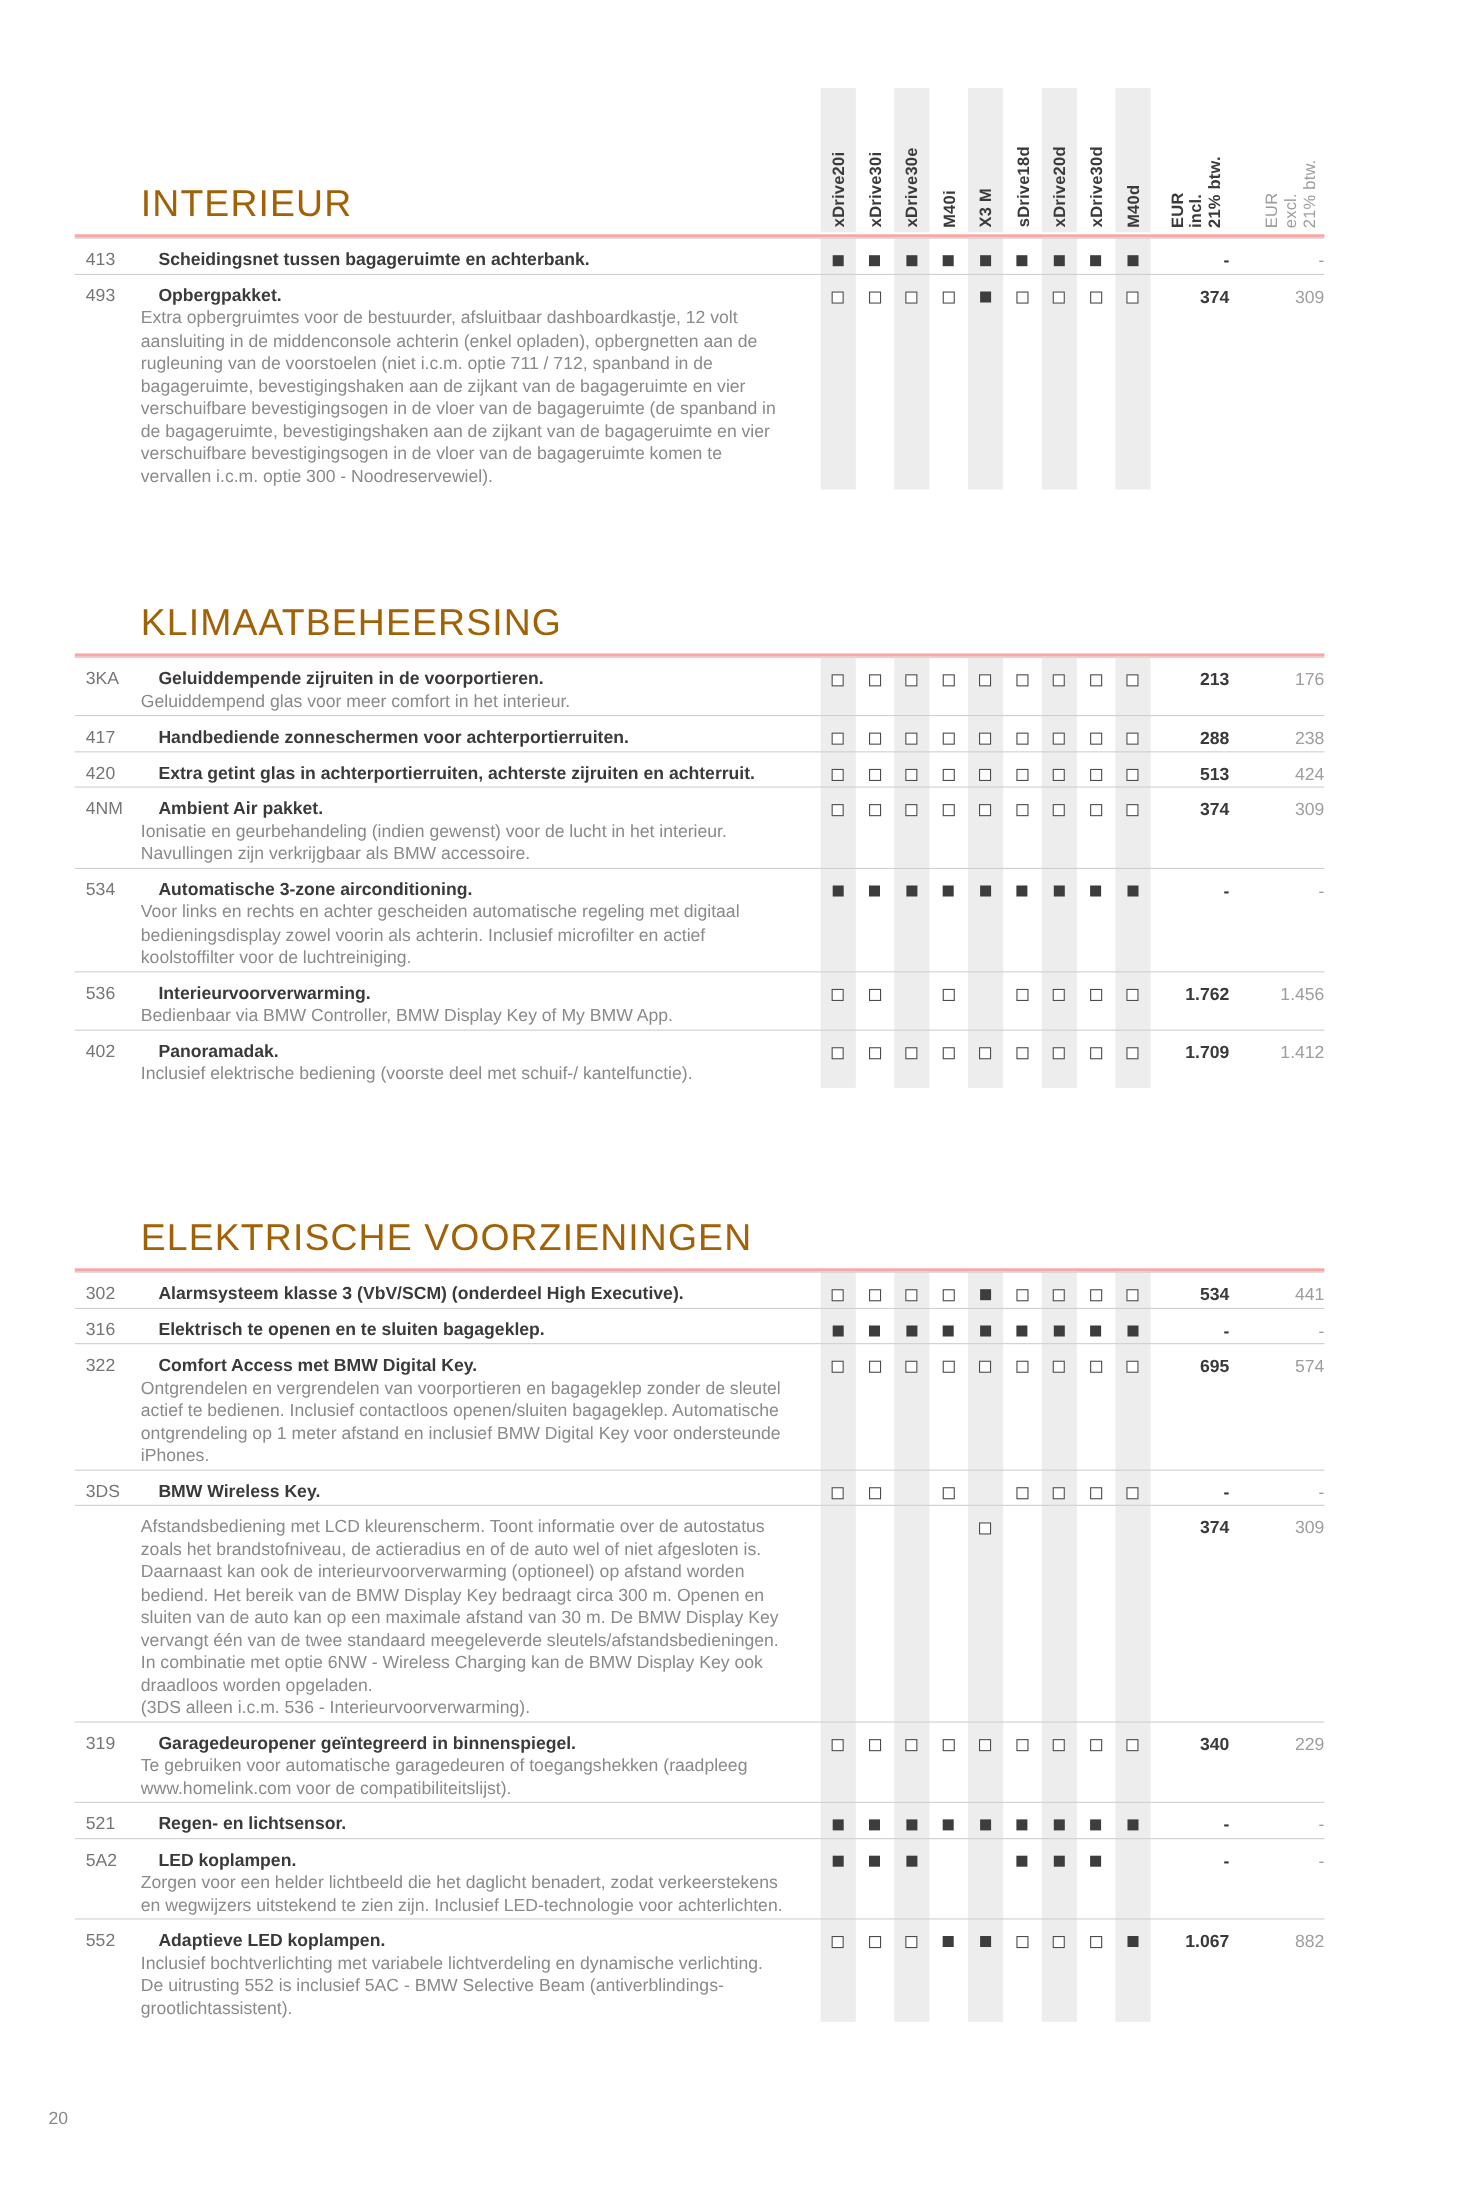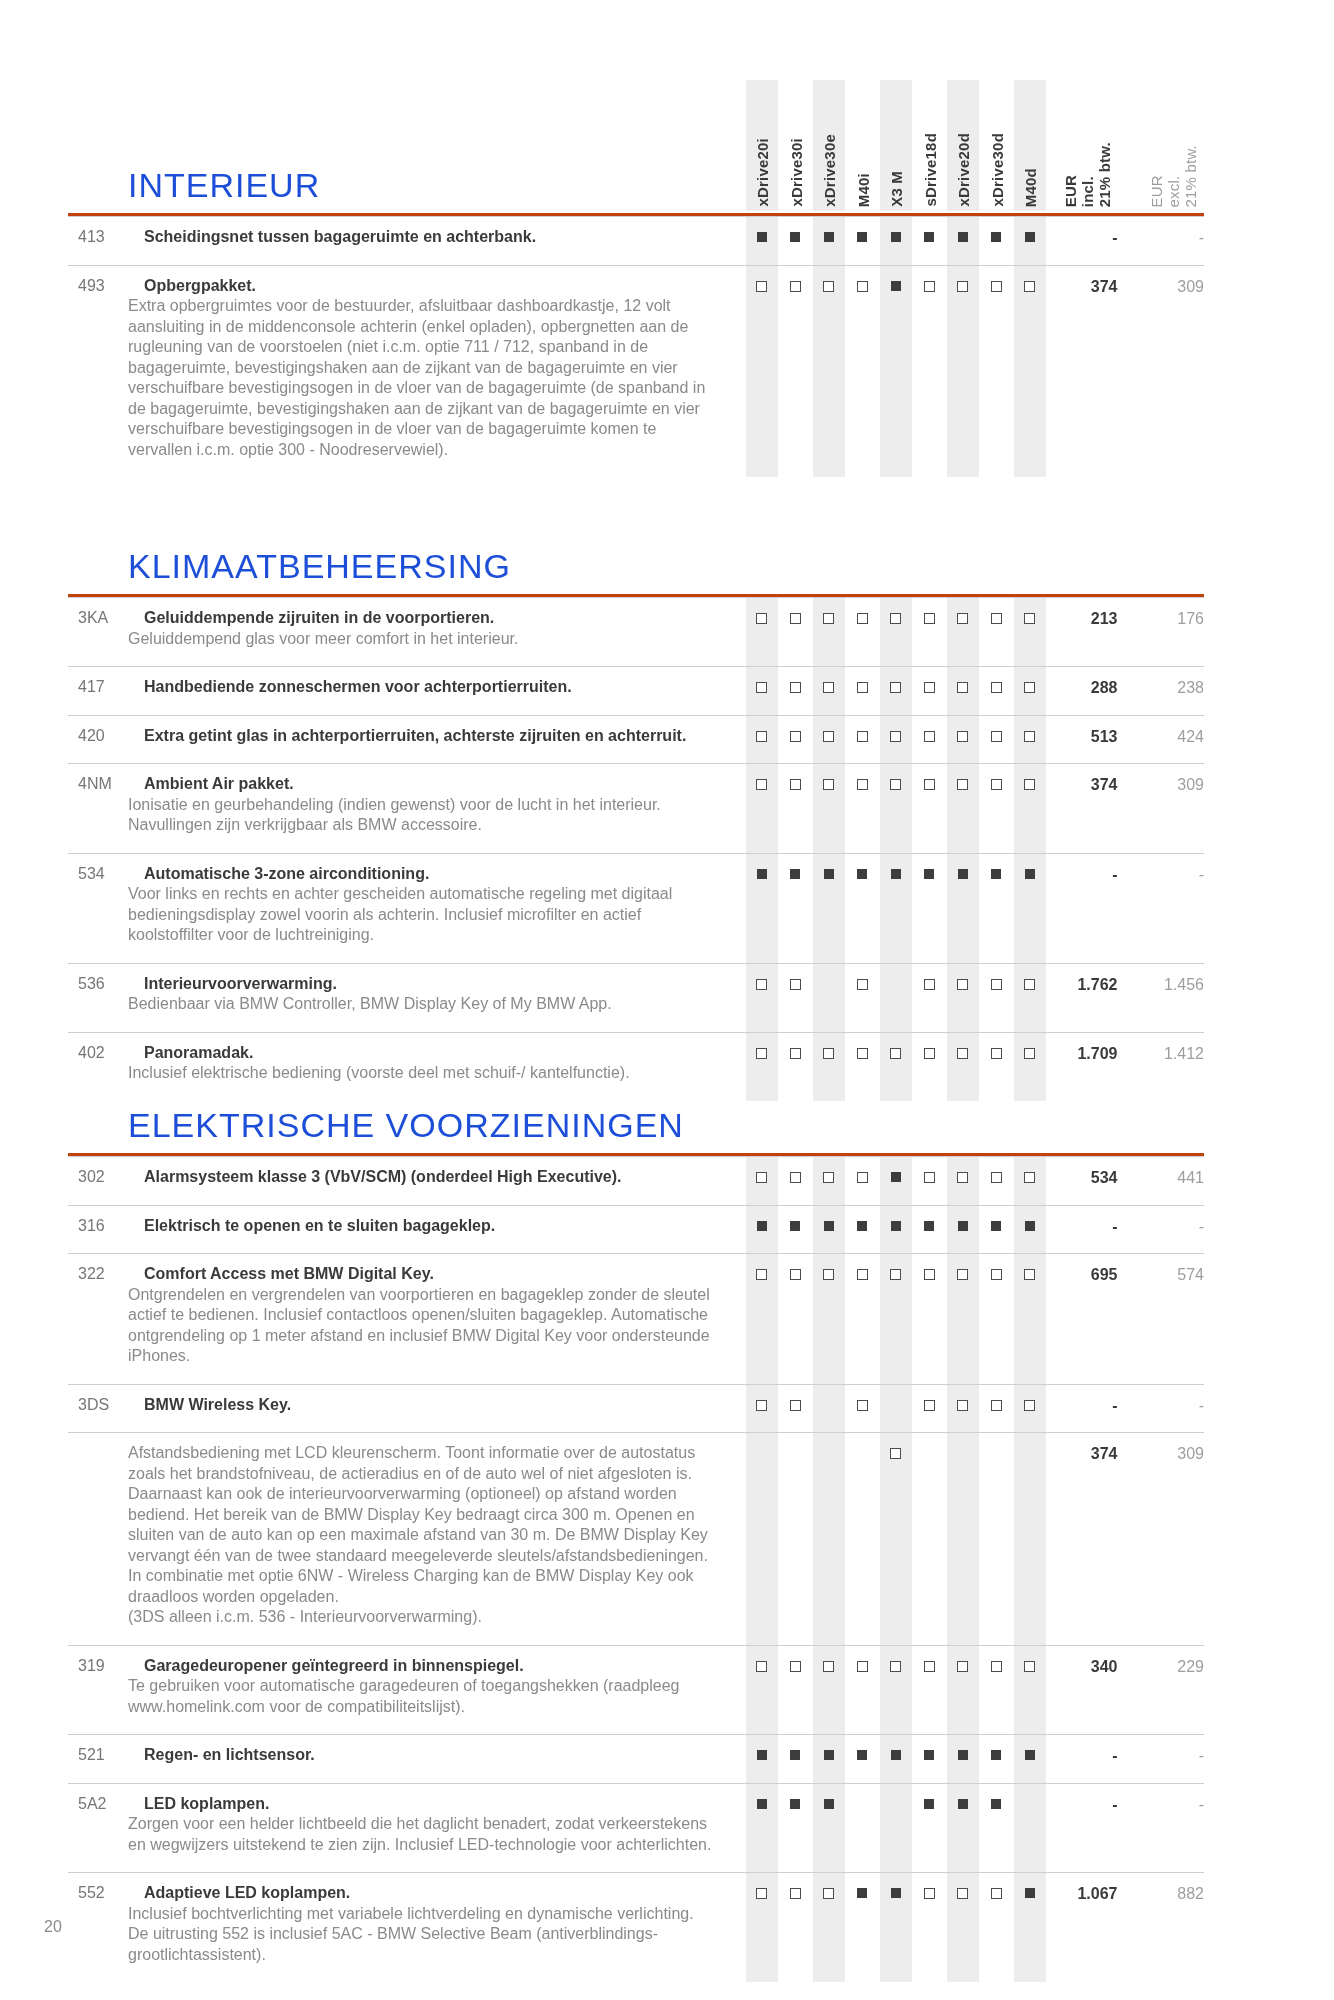--- a/index.html
+++ b/index.html
@@ -16,29 +16,29 @@
   .vlabel{
     position:absolute;bottom:4px;
     writing-mode:vertical-rl;transform:rotate(180deg);
     font-size:15px;font-weight:bold;color:var(--dark);
     line-height:17px;letter-spacing:.2px;white-space:pre-line;
   }
   .vlabel.gray{color:var(--lightgray);font-weight:normal;}
   
   .section{position:absolute;left:68px;width:1136px;}
   .sec-title{
-    font-size:34px;font-weight:300;color:#1d4ed8;letter-spacing:1px;
-    padding:0 0 8px 60px;border-bottom:3px solid #c2410c;line-height:40px;
+    font-size:34px;font-weight:300;color:#a16207;letter-spacing:1px;
+    padding:0 0 8px 60px;border-bottom:3px solid #fca5a5;line-height:40px;
   }
   .rows{position:relative;}
   .stripes-layer{position:absolute;left:0;top:0;right:0;bottom:0;}
   .row{
     position:relative;display:grid;
     grid-template-columns:60px 617px repeat(9,33.5px) 71px 86.5px;
-    padding:10px 0 17px 0;
+    padding:10px 0 1px 0;
   }
   .row:not(:first-child){border-top:1px solid var(--divider);}
   .code{font-size:16px;color:#767676;padding-left:10px;line-height:20.5px;}
   .tcell{padding-right:28px;}
   .ttl{font-size:16px;font-weight:bold;color:var(--dark);line-height:20.5px;margin-left:16px;}
   .desc{font-size:16px;color:var(--gray);line-height:20.5px;white-space:pre-line;}
   .cb{display:flex;justify-content:center;align-items:flex-start;padding-top:5px;}
   .mark-f{width:10px;height:10px;background:#3d3d3d;}
   .mark-e{width:9px;height:9px;border:1.6px solid #4c4c4c;background:#fff;box-sizing:content-box;}
   .p1{font-size:16px;font-weight:bold;color:var(--dark);text-align:right;padding-top:2px;line-height:18px;}

